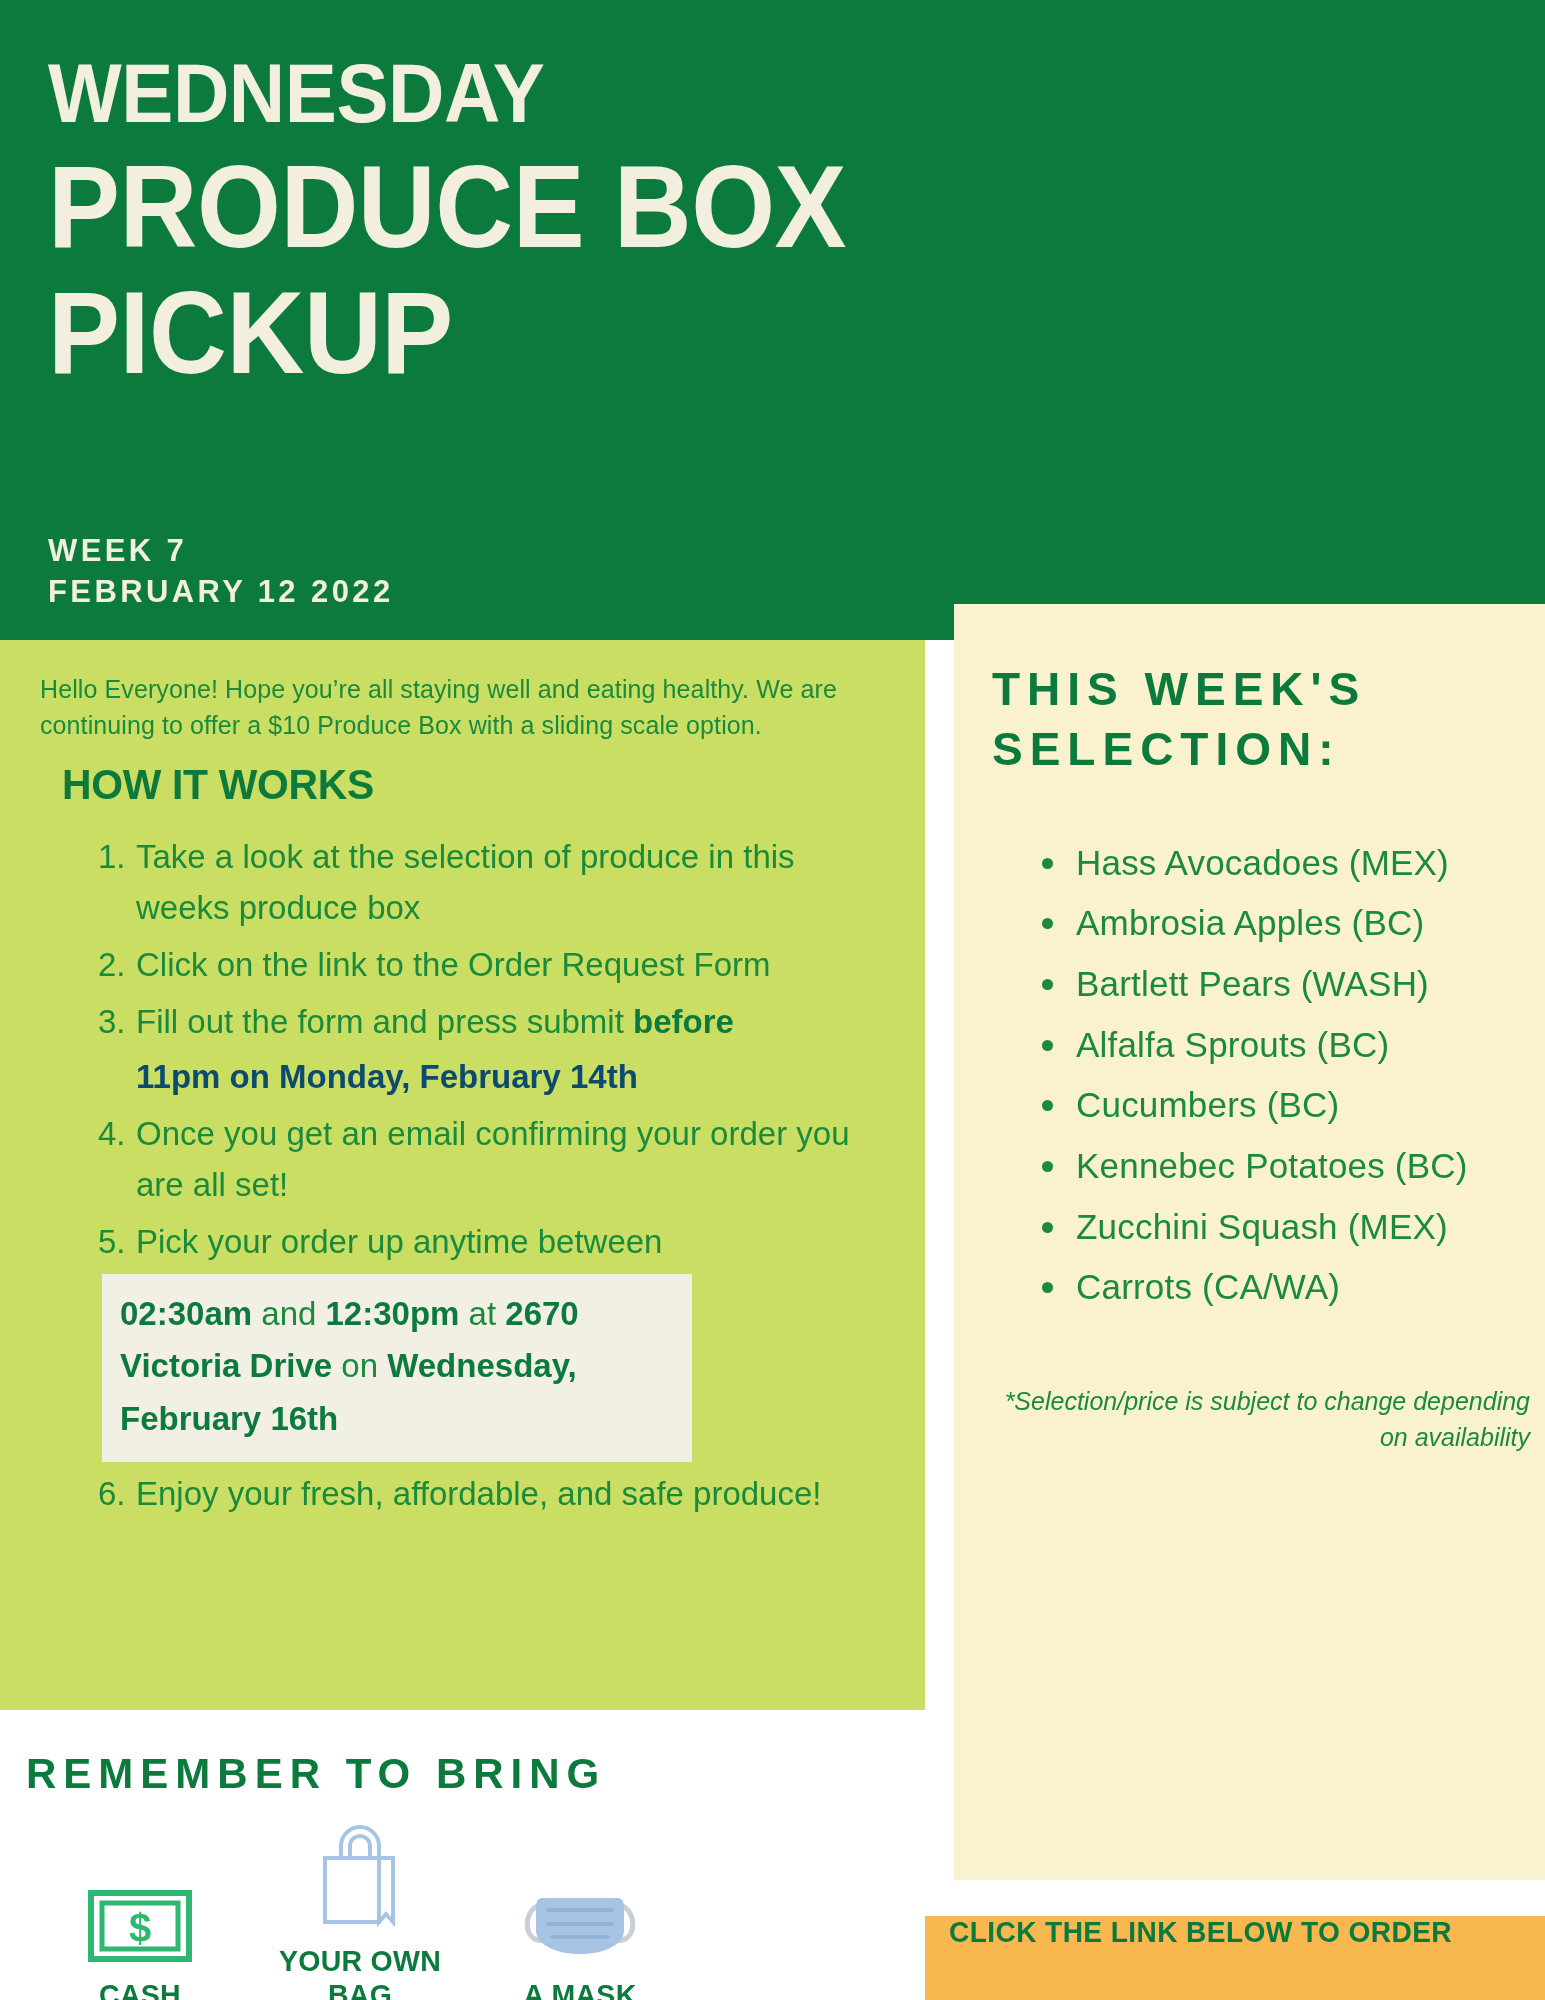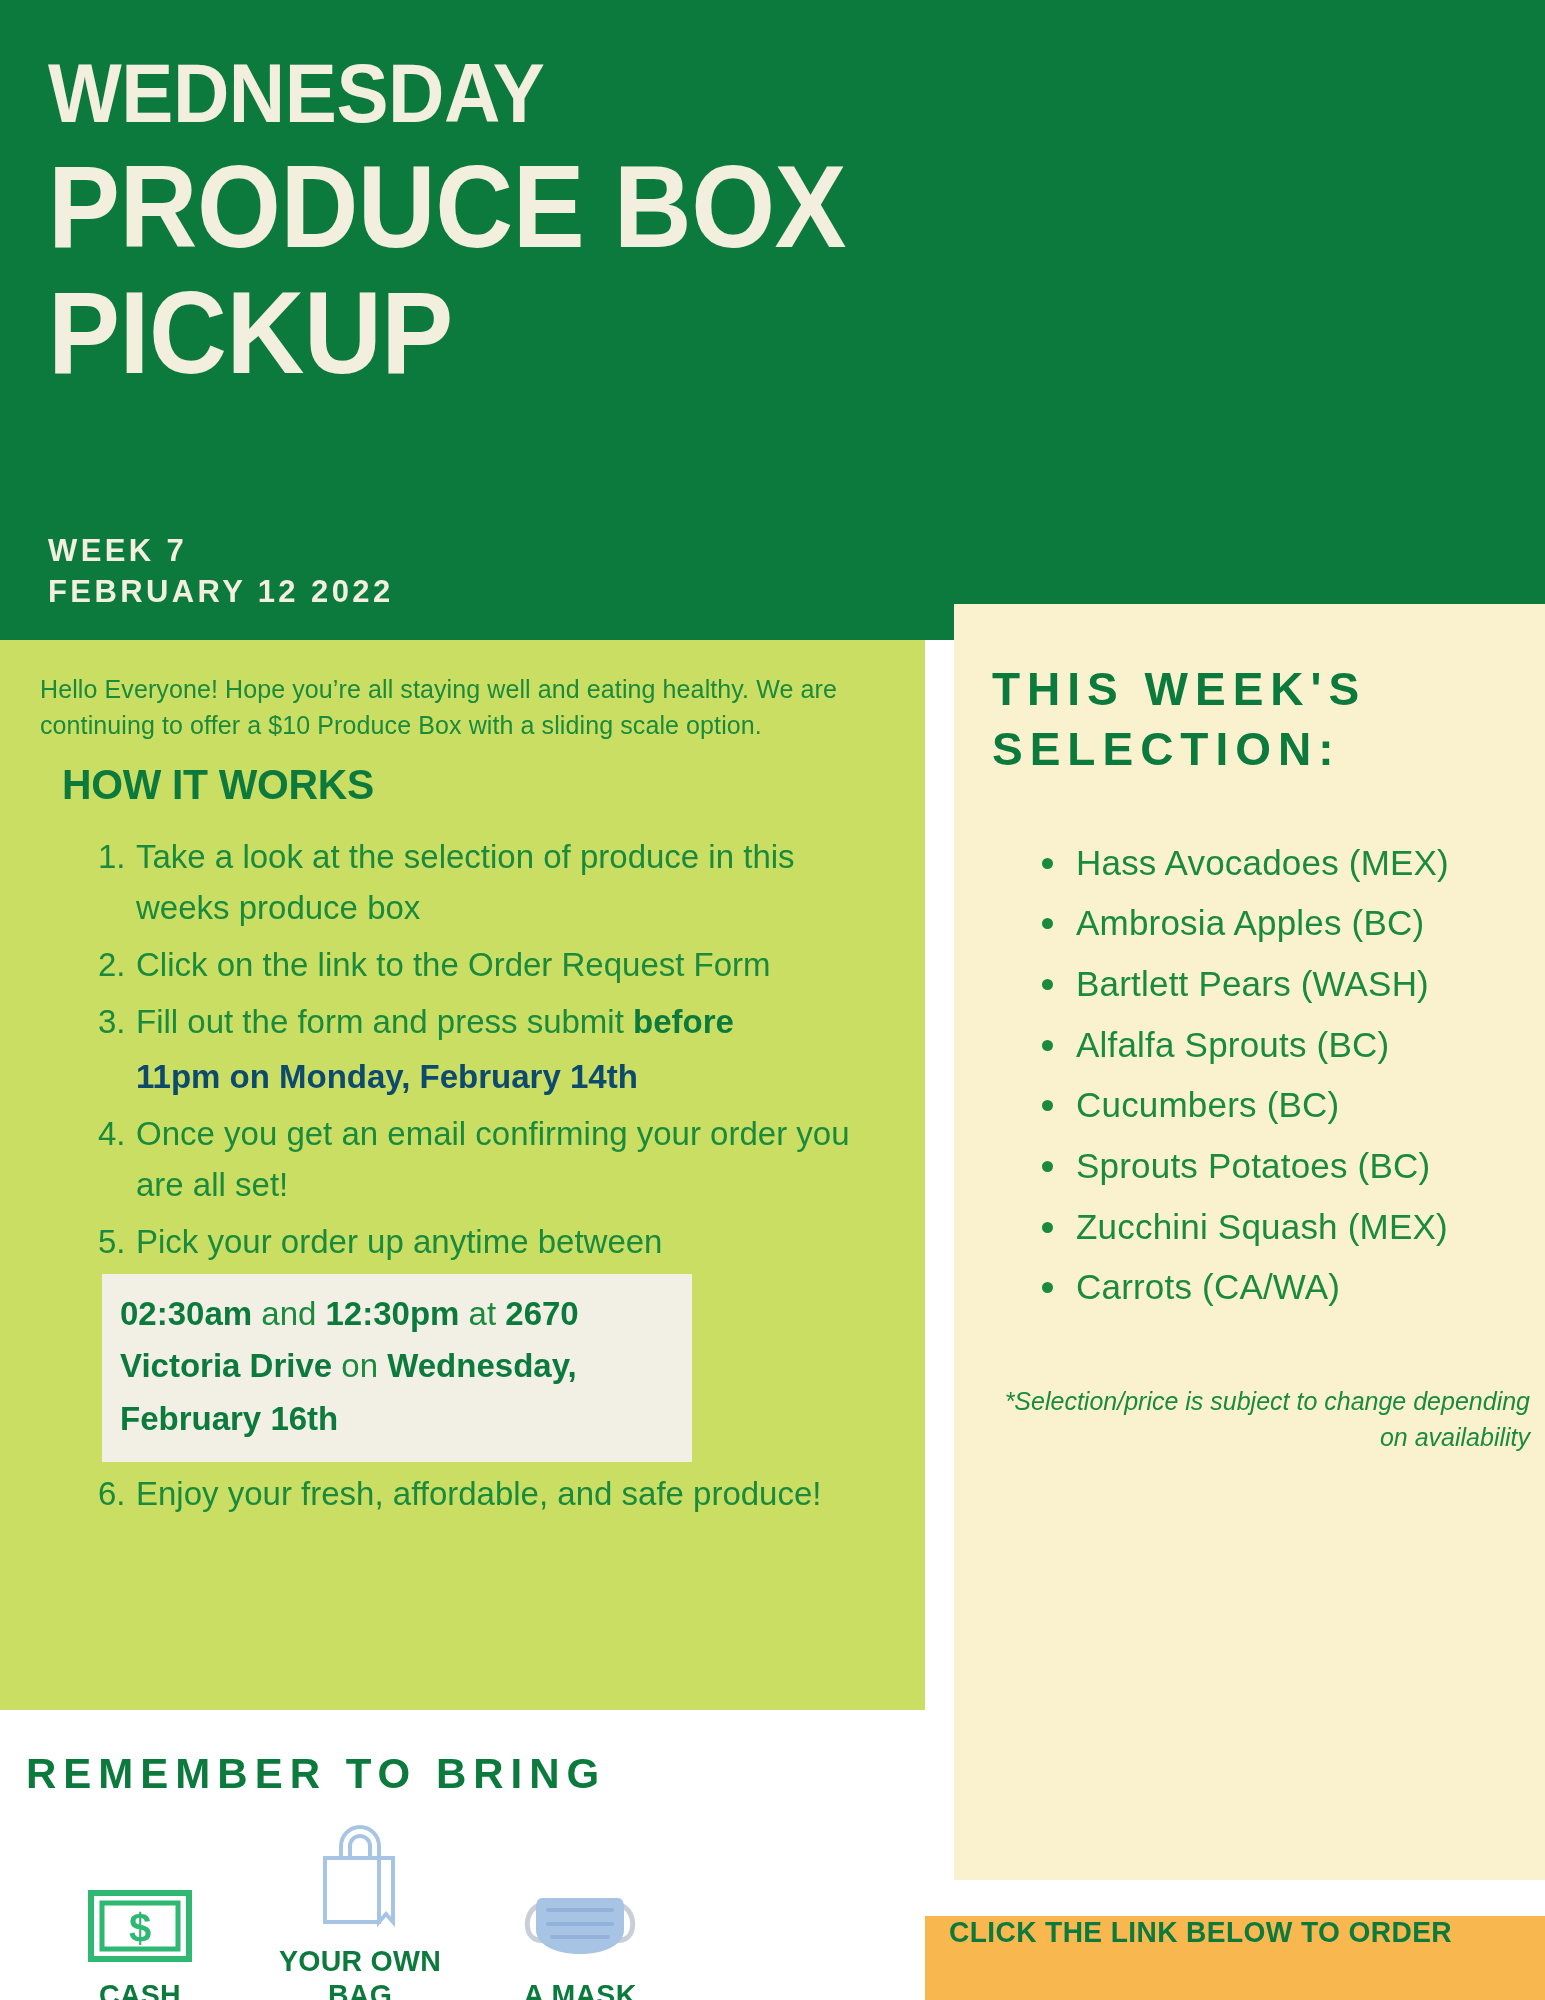--- a/index.html
+++ b/index.html
@@ -301,21 +301,21 @@
   </div>
 
   <div class="right-panel">
     <div class="selection-title">THIS WEEK'S SELECTION:</div>
     <ul class="selection-list">
       <li>Hass Avocadoes (MEX)</li>
       <li>Ambrosia Apples (BC)</li>
       <li>Bartlett Pears (WASH)</li>
       <li>Alfalfa Sprouts (BC)</li>
       <li>Cucumbers (BC)</li>
-      <li>Sprouts Potatoes (BC)</li>
+      <li>Kennebec Potatoes (BC)</li>
       <li>Zucchini Squash (MEX)</li>
       <li>Carrots (CA/WA)</li>
     </ul>
     <div class="disclaimer">*Selection/price is subject to change depending on availability</div>
   </div>
 
   <div class="bring-section">
     <div class="bring-title">REMEMBER TO BRING</div>
 
     <div class="bring-items">

